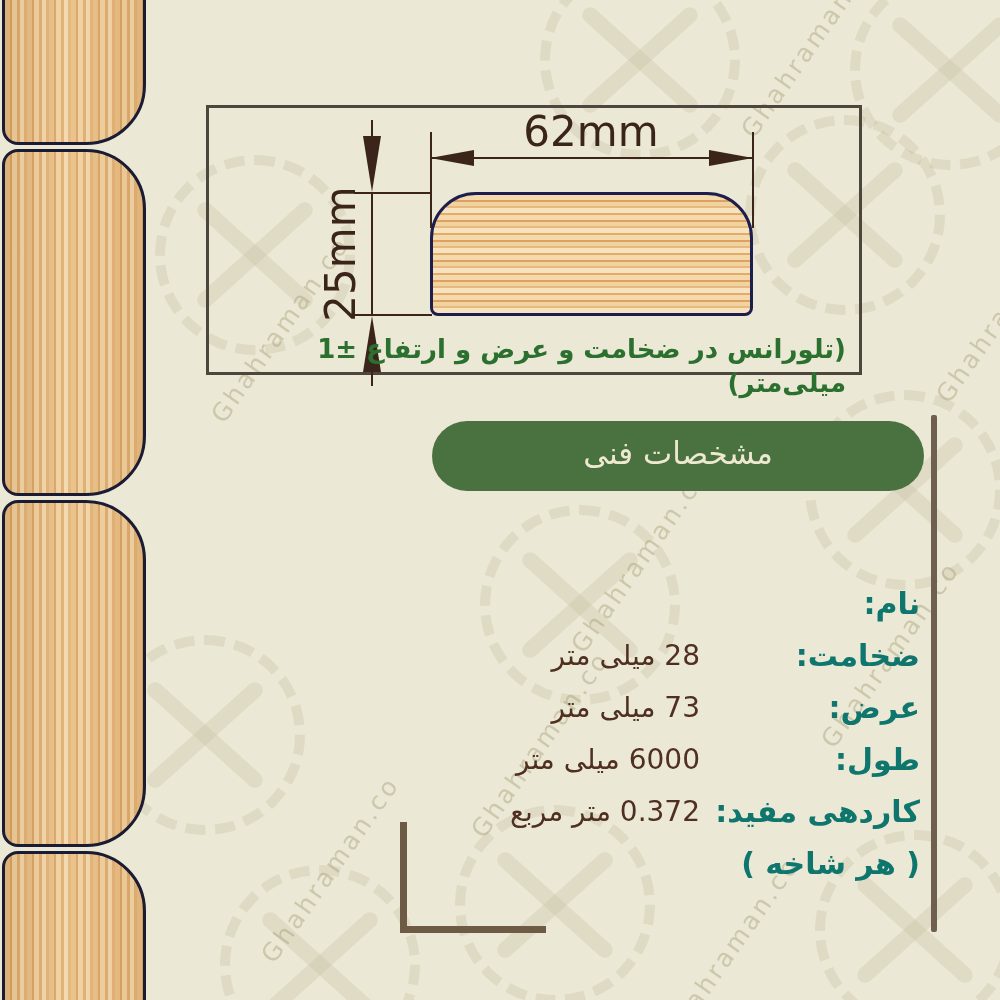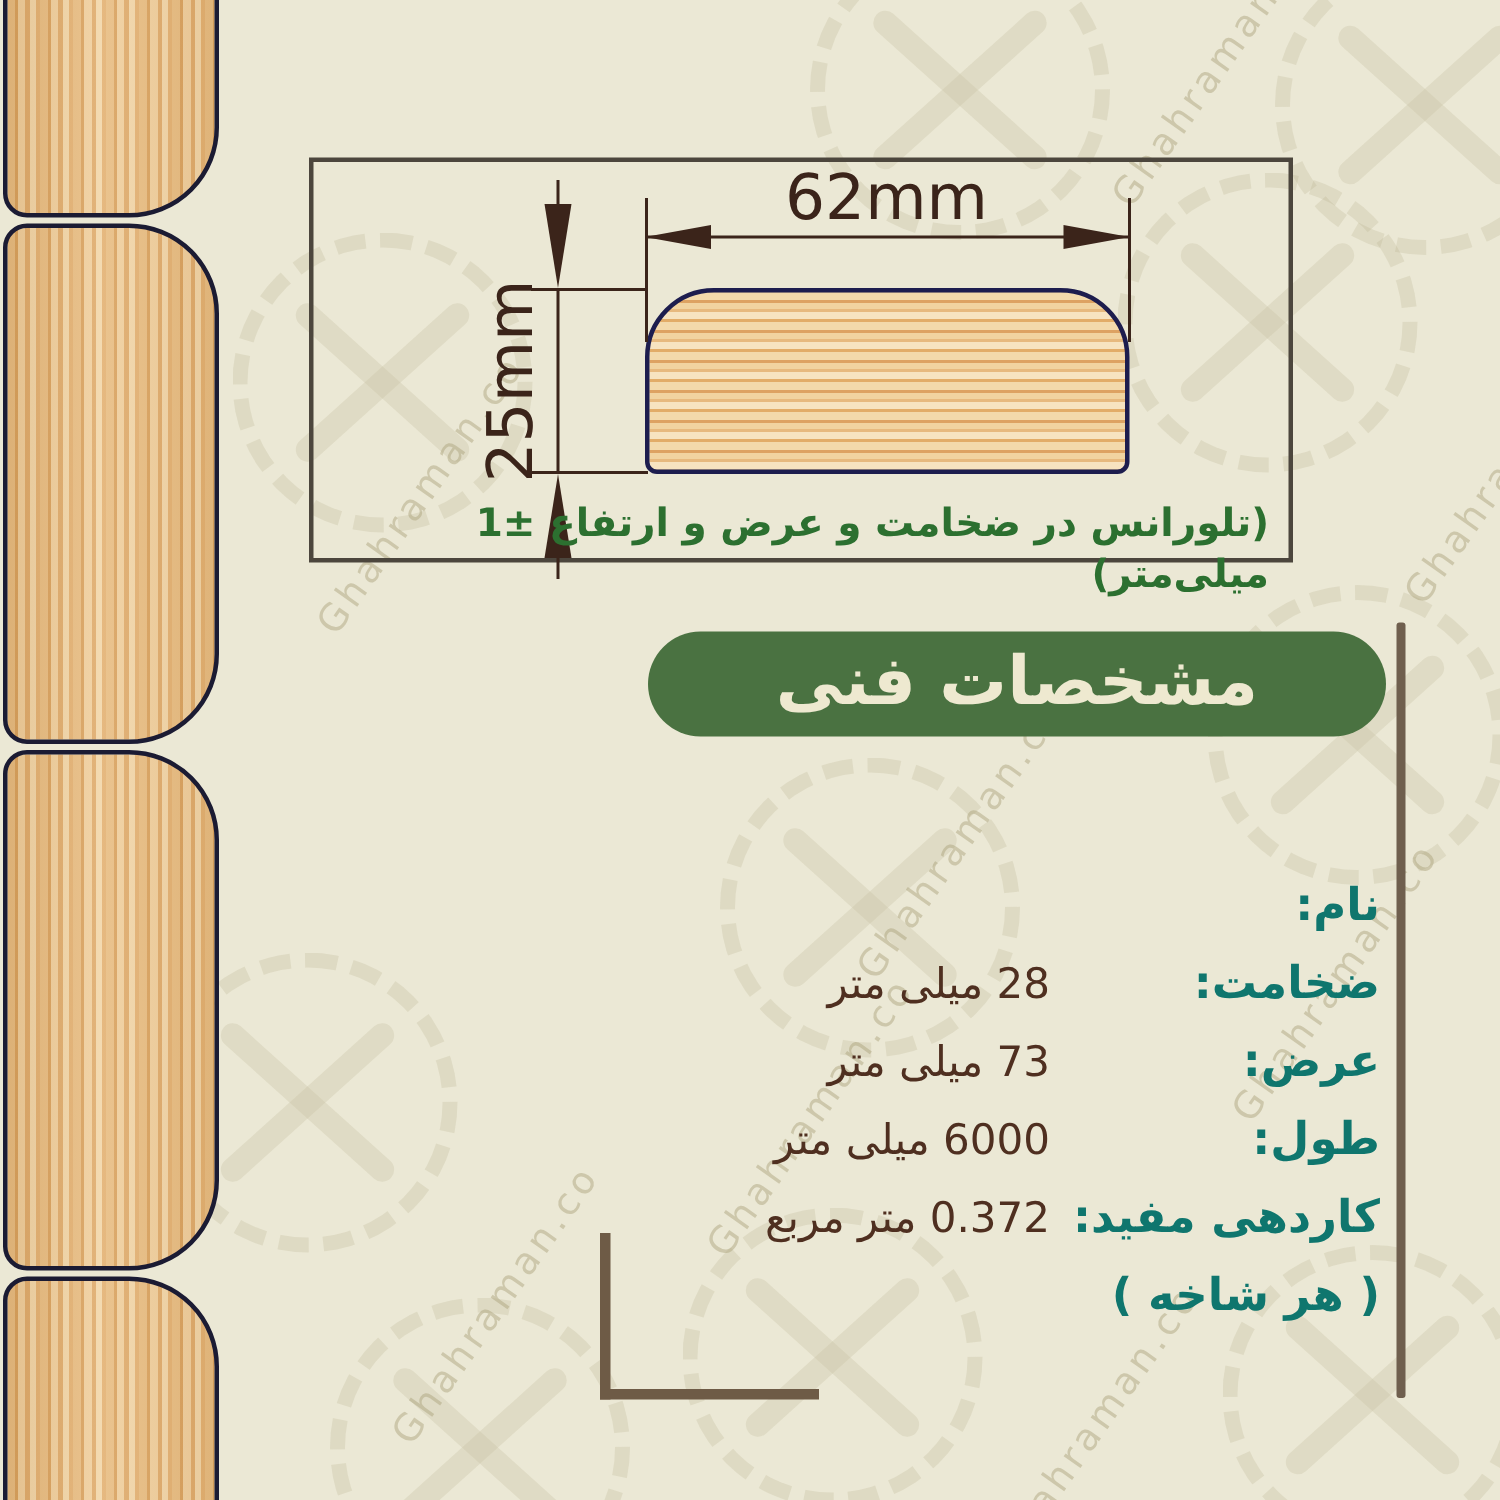--- a/index.html
+++ b/index.html
@@ -94,21 +94,21 @@
     font-size:26px; line-height:34px; font-weight:bold; color:#2c7030;
   }
 
   
   .banner{
     position:absolute; left:432px; top:421px; width:492px; height:70px;
     background:#4a7241; border-radius:35px; z-index:3;
     display:flex; align-items:center; justify-content:center;
   }
   .banner span{
-    direction:rtl; color:#eee9d0; font-size:45px; font-weight:bold;
+    direction:rtl; color:#eee9d0; font-size:31px; font-weight:normal;
     padding-bottom:6px;
   }
 
   
   .v-rule{
     position:absolute; left:931px; top:415px; width:6px; height:517px;
     background:#6f5f4e; border-radius:2px; z-index:3;
   }
 
   

